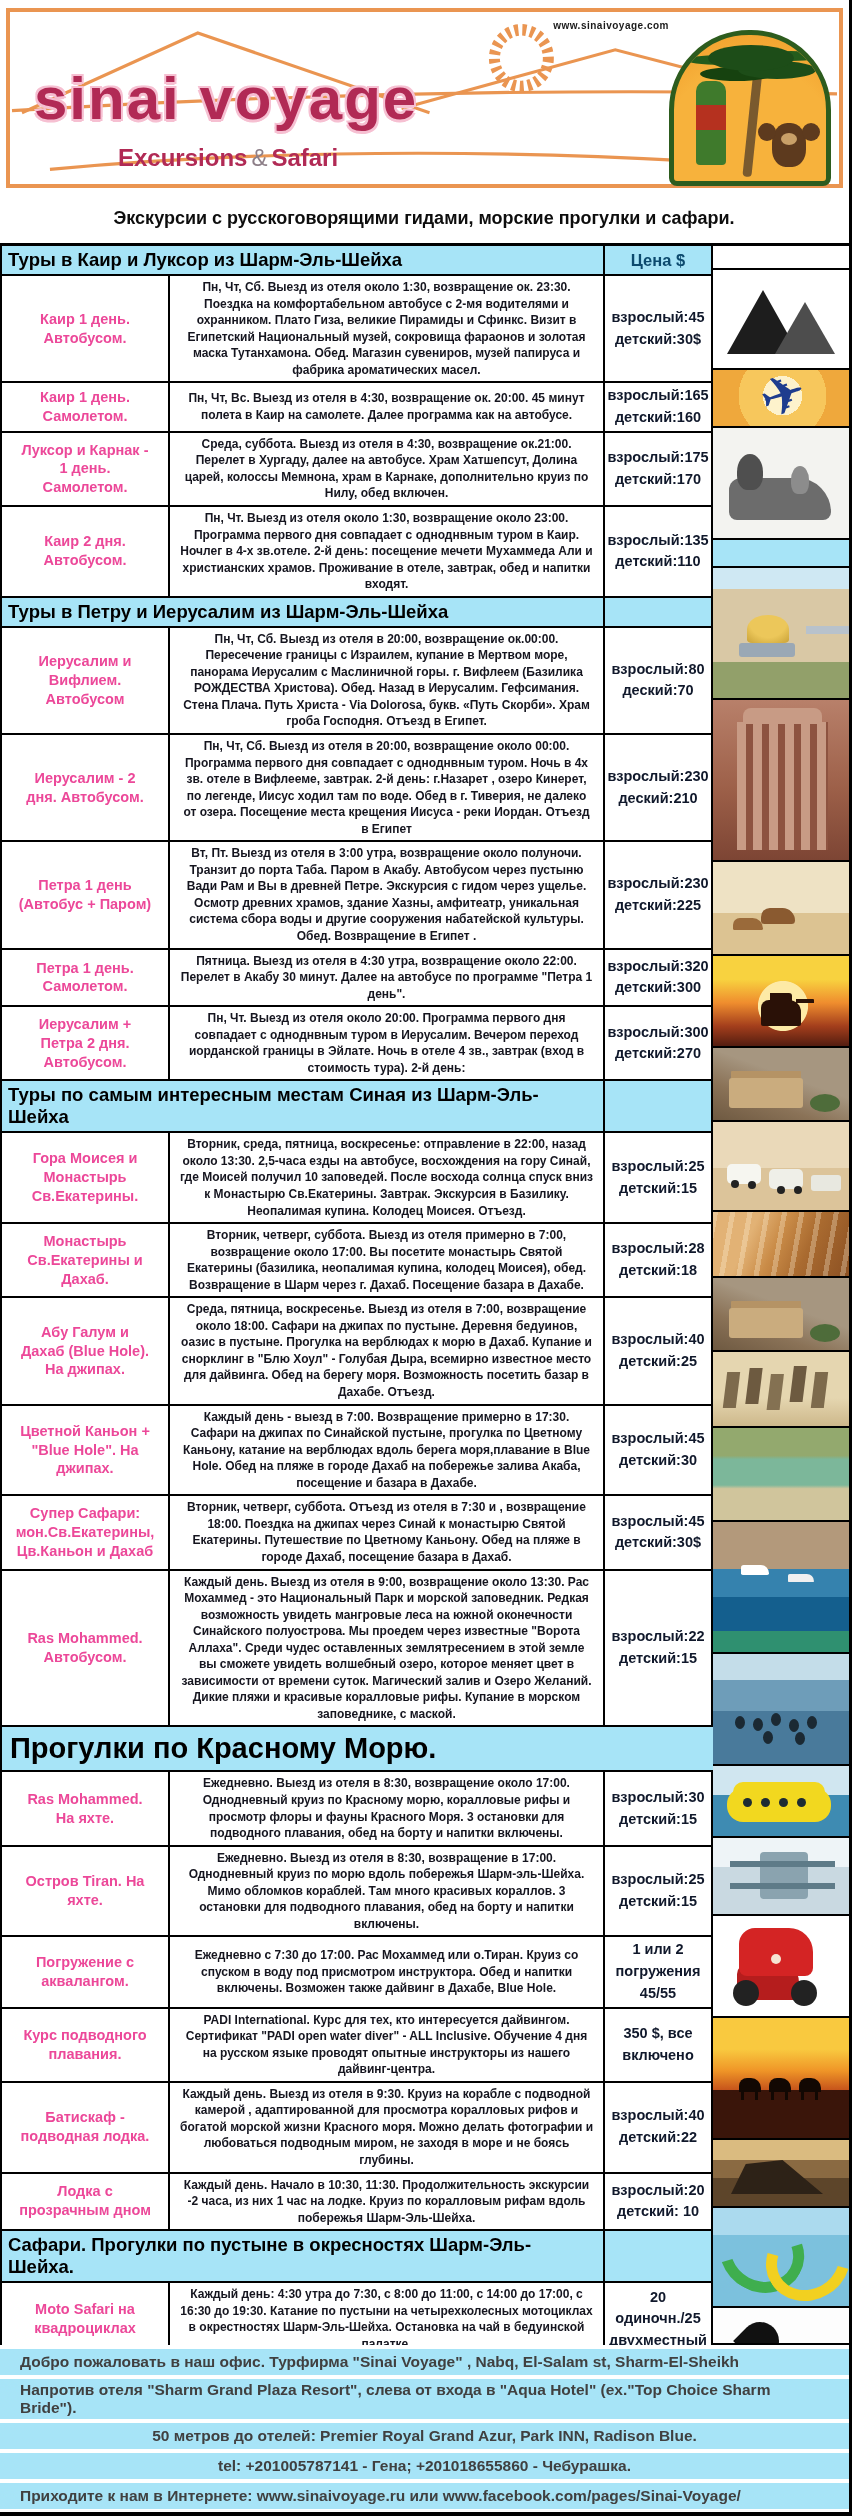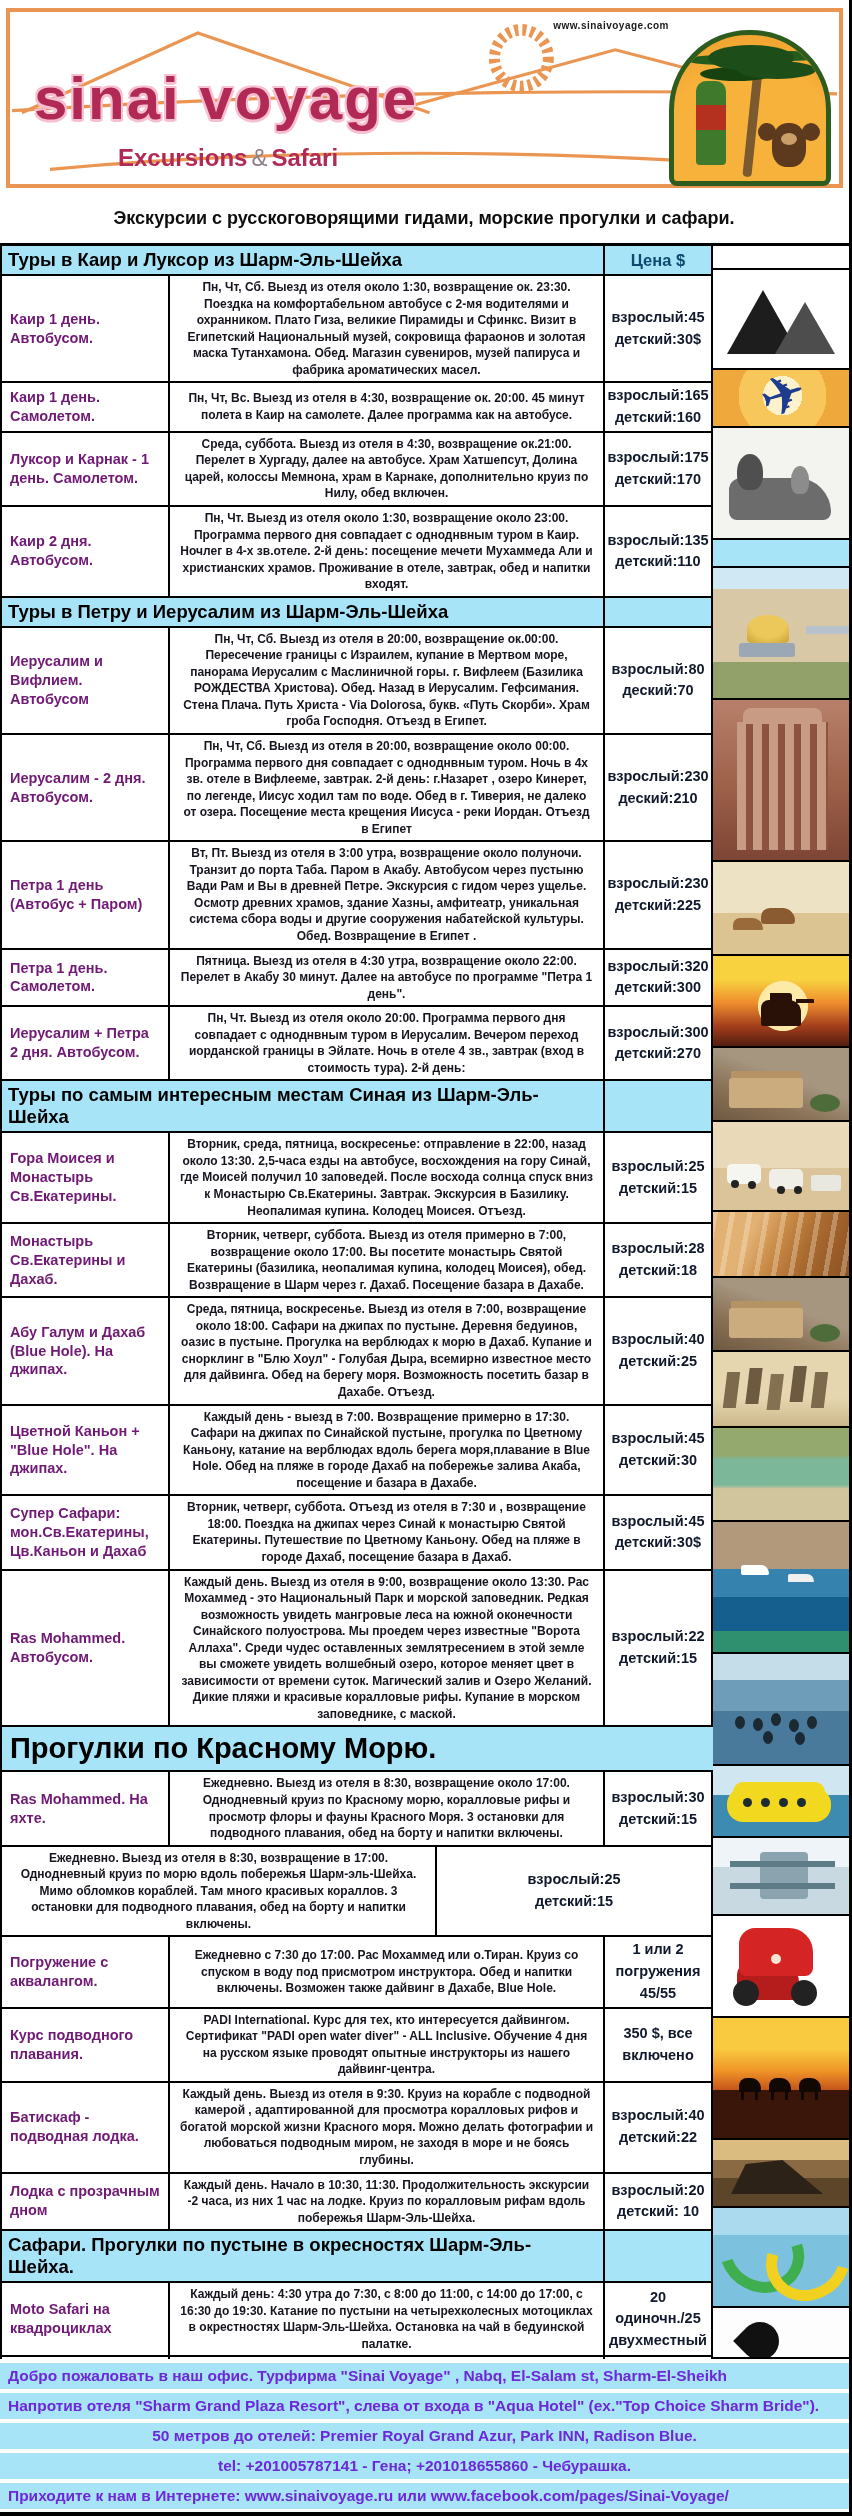--- a/index.html
+++ b/index.html
@@ -30,21 +30,21 @@
 
   
   .tagline{flex:0 0 auto;padding:20px 10px 14px 6px;text-align:center;font-size:18px;font-weight:bold;color:#0d0d0d;}
 
   
   .table-wrap{flex:1 1 auto;overflow:hidden;display:flex;align-items:stretch;border-top:3px solid #000;}
   .rows-col{width:713px;flex:0 0 713px;border-left:2px solid #000;box-sizing:border-box;}
   .trow{display:flex;}
   .cell{border-right:2px solid #000;border-bottom:2px solid #000;box-sizing:border-box;
         display:flex;flex-direction:column;justify-content:center;}
-  .c-name{width:168px;flex:0 0 168px;align-items:center;font-size:14.5px;font-weight:bold;color:#701a75;padding:3px 8px;line-height:1.3;}
+  .c-name{width:168px;flex:0 0 168px;align-items:center;text-align:center;font-size:14.5px;font-weight:bold;color:#ec4899;padding:3px 16px;line-height:1.3;}
   .c-desc{width:435px;flex:0 0 435px;text-align:center;font-size:12px;font-weight:bold;color:#15151f;padding:3px 9px;line-height:1.38;}
   .c-price{width:110px;flex:1 1 auto;align-items:center;text-align:center;font-size:14.5px;font-weight:bold;color:#10182b;padding:2px 2px;line-height:1.5;}
   .sec-head{background:#a7e4f7;}
   .sec-title{width:603px;flex:0 0 603px;justify-content:center;font-size:18.5px;font-weight:bold;color:#000;padding:3px 6px;box-sizing:border-box;
              border-right:2px solid #000;border-bottom:2px solid #000;display:flex;flex-direction:column;}
   .sec-price{width:110px;flex:1 1 auto;text-align:center;font-size:16.5px;font-weight:bold;color:#0c4a6e;justify-content:center;
              border-right:2px solid #000;border-bottom:2px solid #000;display:flex;flex-direction:column;box-sizing:border-box;}
   .sec-large .sec-title{width:713px;flex:0 0 713px;font-size:29px;padding:5px 8px;}
 
   
@@ -105,21 +105,21 @@
   .i-aquapark{background:linear-gradient(180deg,#abdaee 0 28%,#7cc1dd 28%);}
   .i-aquapark::before{content:"";position:absolute;left:6px;top:6px;width:64px;height:56px;border:11px solid #3fae4e;border-top-color:rgba(0,0,0,0);border-left-color:rgba(0,0,0,0);border-radius:50%;transform:rotate(28deg);}
   .i-aquapark::after{content:"";position:absolute;left:52px;top:14px;width:64px;height:56px;border:11px solid #f2d020;border-top-color:rgba(0,0,0,0);border-right-color:rgba(0,0,0,0);border-radius:50%;transform:rotate(-30deg);}
   .i-dolphins{background:#fdfdfd;flex:1 1 auto;border-bottom:none;}
   .i-dolphins::before{content:"";position:absolute;left:28px;top:14px;width:38px;height:38px;background:#111;border-radius:52% 52% 52% 0;transform:rotate(45deg);
                       box-shadow:42px 30px 0 -5px #111,-6px 54px 0 -9px #111;}
 
   
   .footer{flex:0 0 auto;padding:4px 3px 3px 0;}
   .fline{background:#a7e4f7;margin-bottom:4px;min-height:26px;display:flex;align-items:center;
-         font-size:15.5px;font-weight:bold;color:#6d28d9;padding:2px 8px;box-sizing:border-box;}
+         font-size:15.5px;font-weight:bold;color:#404040;padding:2px 20px;box-sizing:border-box;}
   .fline:last-child{margin-bottom:0;}
   .fline.center{justify-content:center;text-align:center;}
 </style>
 </head>
 <body>
 
 <div class="page">
   <div class="right-edge"></div>
 
   <div class="logo-frame">
@@ -285,20 +285,21 @@
         </div>
         <div class="trow">
           <div class="cell c-name">Ras Mohammed. На яхте.</div>
           <div class="cell c-desc">Ежедневно. Выезд из отеля в 8:30, возвращение около 17:00. Однодневный круиз по Красному морю, коралловые рифы и просмотр флоры и фауны Красного Моря. 3 остановки для подводного плавания, обед на борту и напитки включены.</div>
           <div class="cell c-price">
             <div>взрослый:30</div>
             <div>детский:15</div>
           </div>
         </div>
         <div class="trow">
+          <div class="cell c-name">Остров Tiran. На яхте.</div>
           <div class="cell c-desc">Ежедневно. Выезд из отеля в 8:30, возвращение в 17:00. Однодневный круиз по морю вдоль побережья Шарм-эль-Шейха. Мимо обломков кораблей. Там много красивых кораллов. 3 остановки для подводного плавания, обед на борту и напитки включены.</div>
           <div class="cell c-price">
             <div>взрослый:25</div>
             <div>детский:15</div>
           </div>
         </div>
         <div class="trow">
           <div class="cell c-name">Погружение с аквалангом.</div>
           <div class="cell c-desc">Ежедневно с 7:30 до 17:00. Рас Мохаммед или о.Тиран. Круиз со спуском в воду под присмотром инструктора. Обед и напитки включены. Возможен также дайвинг в Дахабе, Blue Hole.</div>
           <div class="cell c-price">

